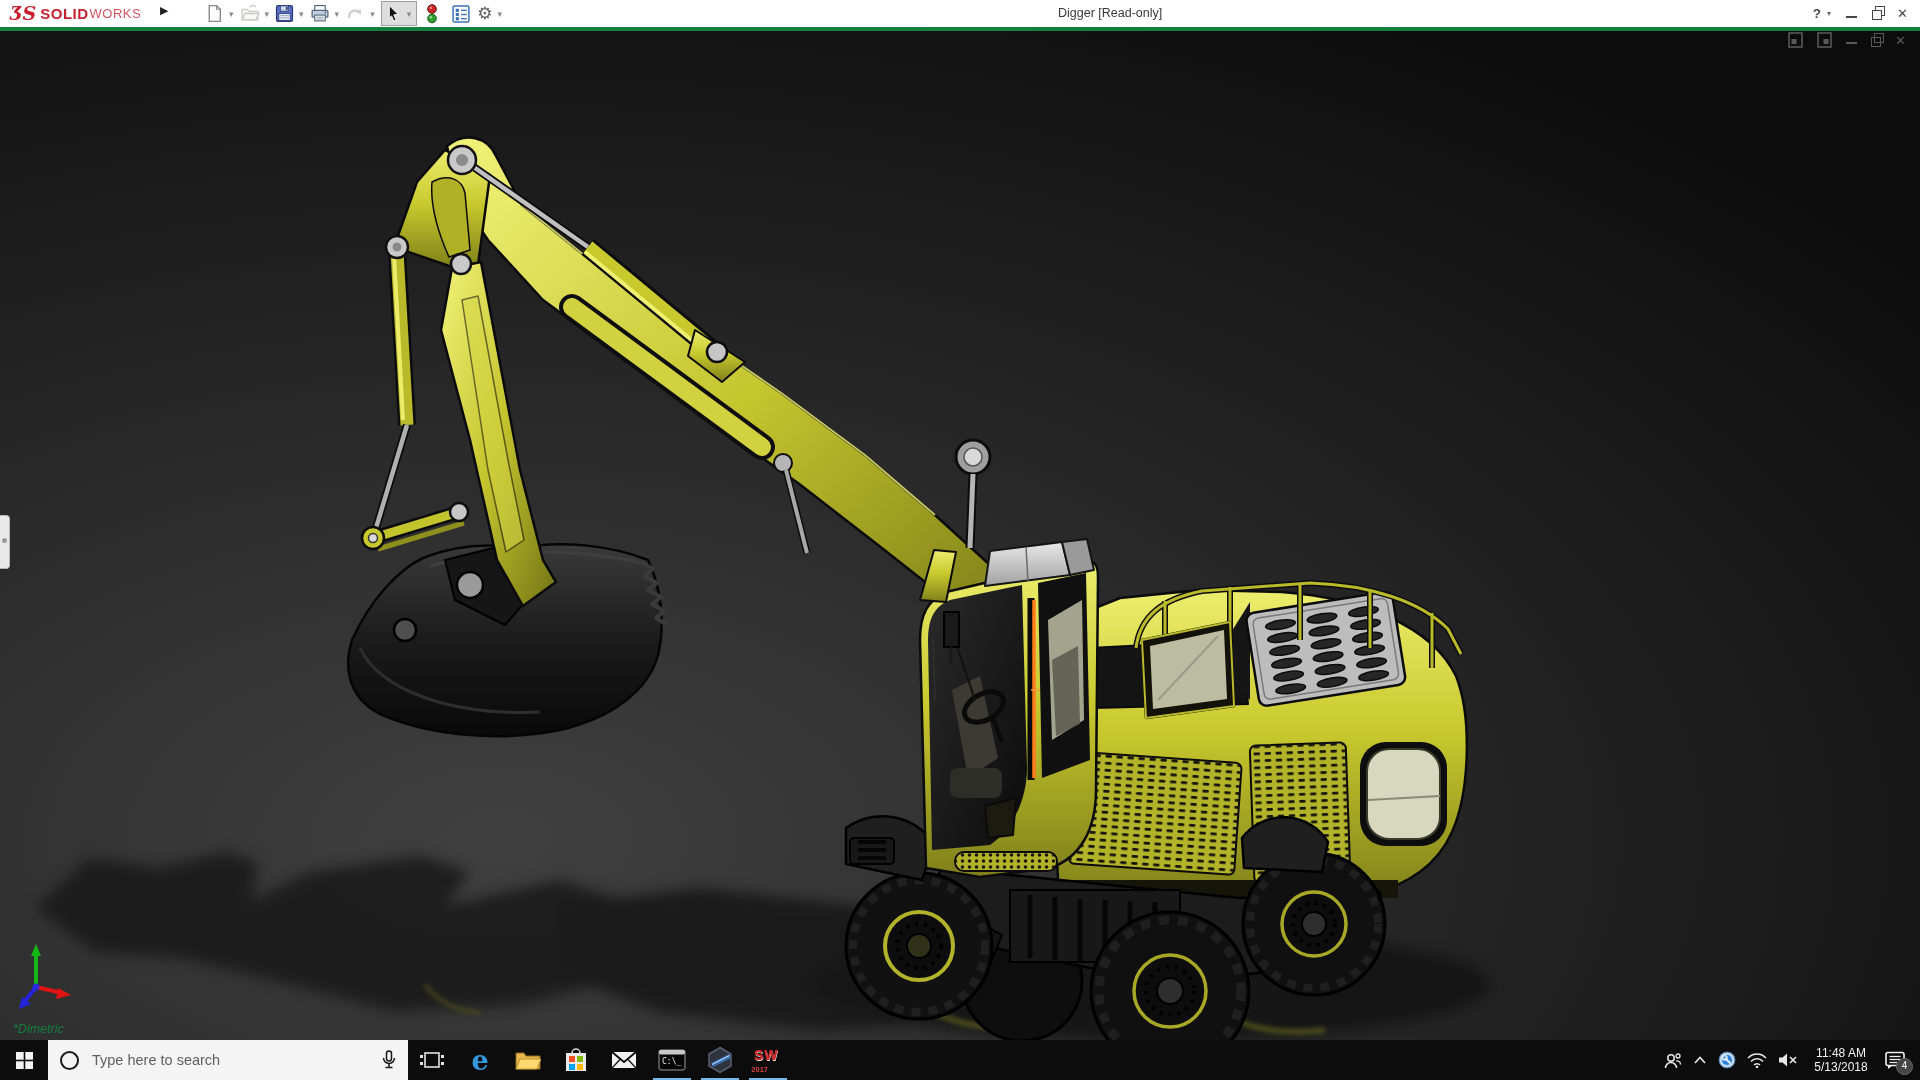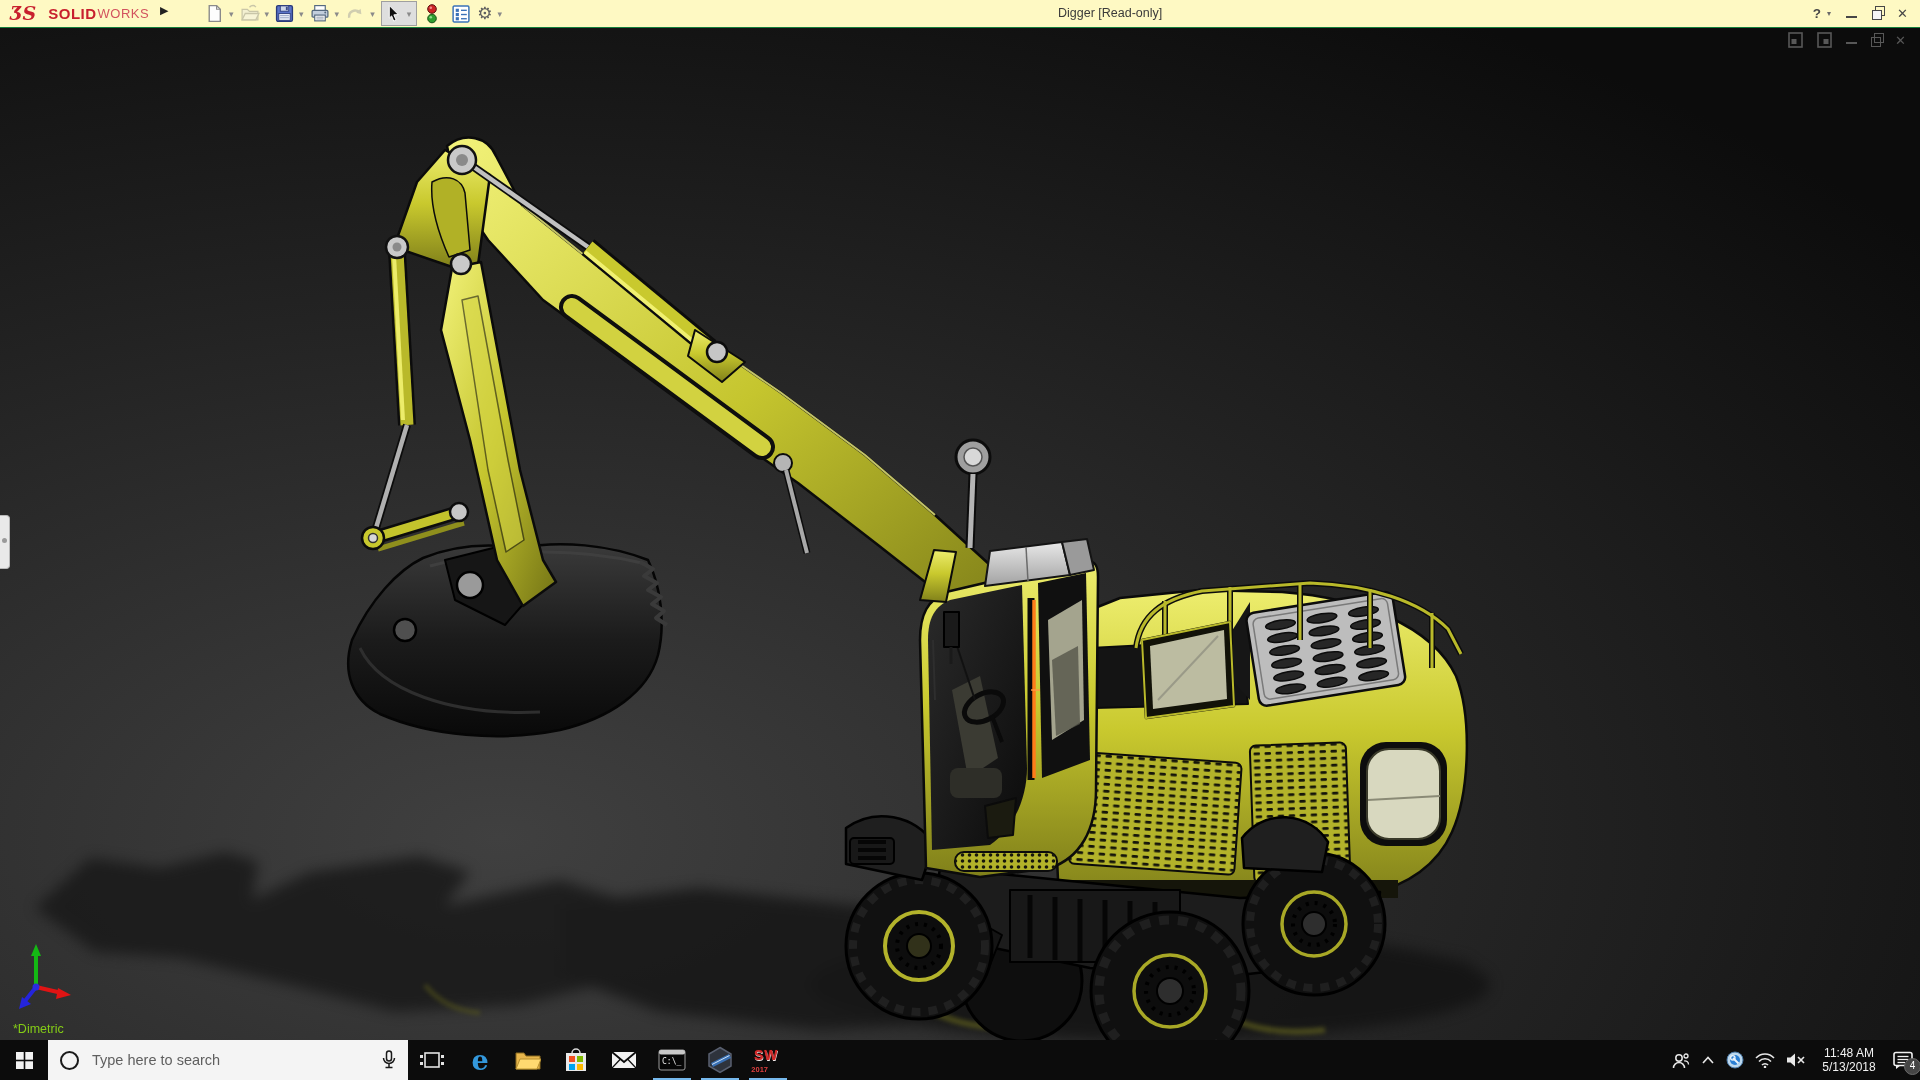--- a/index.html
+++ b/index.html
@@ -1,25 +1,25 @@
 <!DOCTYPE html>
 <html><head>
 <meta charset="utf-8">
 <style>
   html,body{margin:0;padding:0;background:#000;}
   #screen{position:relative;width:1920px;height:1080px;overflow:hidden;
           font-family:"Liberation Sans",sans-serif;background:#000;-webkit-font-smoothing:antialiased;}
 
   
-  .titlebar{position:absolute;left:0;top:0;width:1920px;height:27px;background:#fef9c3;
-            border-bottom:1px solid #15803d;z-index:30;}
+  .titlebar{position:absolute;left:0;top:0;width:1920px;height:27px;background:#ffffff;
+            border-bottom:4px solid #15803d;z-index:30;}
   .brand{position:absolute;left:10px;top:0;height:27px;display:flex;align-items:center;gap:4px;}
   .brand .mark{font-family:"DejaVu Serif",serif;font-style:italic;font-weight:bold;
                font-size:19px;color:#c8202e;line-height:27px;}
-  .brand .bold{font-size:15px;font-weight:bold;color:#c8202e;letter-spacing:.5px;margin-left:8px;}
+  .brand .bold{font-size:15px;font-weight:bold;color:#c8202e;letter-spacing:.5px;}
   .brand .light{font-size:13px;font-weight:normal;color:#d2525e;letter-spacing:.5px;margin-left:-3px;text-align:right;}
   .menu-expand{position:absolute;left:160px;top:4px;color:#222;font-size:11px;cursor:pointer;}
   .tb-tools{position:absolute;left:205px;top:1px;height:25px;display:flex;align-items:center;}
   .tool{height:24px;display:flex;align-items:center;margin-right:2px;}
   .tool svg{display:block;}
   .tool.disabled{opacity:.45;filter:grayscale(.9);}
   .dd{font-size:9px;color:#8a8a8a;margin:1px 6px 0 3px;}
   .sel-box{display:flex;align-items:center;background:#dedede;border:1px solid #9f9f9f;height:23px;
            padding:0 2px;margin-right:4px;}
   .sel-box .dd{margin:1px 3px 0 3px;}
@@ -35,40 +35,40 @@
   .close-x{font-size:13px;}
 
   
   .viewport{position:absolute;left:0;top:28px;width:1920px;height:1012px;background:#181818;}
   .viewport svg.scene{position:absolute;left:0;top:0;}
   .mdi-ctrls{position:absolute;top:4px;right:14px;display:flex;align-items:center;gap:14px;color:#585858;z-index:5;}
   .mdi-ctrls .min-bar{background:#585858;}
   .mdi-ctrls .restore-sq{border-color:#585858;background:transparent;}
   .mdi-ctrls .restore-sq::before{border-color:#585858;}
   .mdi-doc{display:block;}
-  .orient-label{position:absolute;left:13px;top:994px;font-size:12.5px;color:#84cc16;z-index:4;}
+  .orient-label{position:absolute;left:13px;top:994px;font-size:12.5px;color:#15803d;z-index:4;font-style:italic;}
   .fm-tab{position:absolute;left:0;top:487px;width:9px;height:52px;background:#e9e9e9;
           border:1px solid #b8b8b8;border-left:none;border-radius:0 4px 4px 0;z-index:6;}
   .fm-tab .dot{position:absolute;left:1.5px;top:22px;width:5px;height:5px;border-radius:50%;background:#9a9a9a;}
 
   
   .taskbar{position:absolute;left:0;top:1040px;width:1920px;height:40px;background:#0c0c0c;
            display:flex;align-items:stretch;z-index:40;}
   .tb-btn{width:48px;display:flex;align-items:center;justify-content:center;position:relative;flex:0 0 auto;}
   .search{width:336px;flex:0 0 auto;background:#f4f4f4;display:flex;align-items:center;padding:17px 12px;gap:11px;}
   .search .ring{width:15px;height:15px;border:2.6px solid #1a1a1a;border-radius:50%;flex:0 0 auto;}
   .search input{border:none;outline:none;background:transparent;font-size:14.5px;color:#333;flex:1;
                 font-family:"Liberation Sans",sans-serif;}
   .search input::placeholder{color:#5f5f5f;opacity:1;}
   .underline{position:absolute;bottom:0;left:5px;right:5px;height:2.5px;background:#76b9ed;}
   .sw-tile{position:relative;width:32px;height:30px;}
   .sw-tile .sw{position:absolute;left:2px;top:2px;font-size:14px;font-weight:bold;color:#d42a2a;
                text-shadow:0 0 1px #7a0d0d, 0.5px 0.5px 0 #fff;letter-spacing:1px;}
   .sw-tile .yr{position:absolute;right:16px;bottom:1px;font-size:7.5px;font-weight:bold;color:#e04040;}
-  .tray{margin-left:auto;display:flex;align-items:center;gap:11px;color:#f0f0f0;}
+  .tray{margin-left:auto;display:flex;align-items:center;gap:11px;padding-right:8px;color:#f0f0f0;}
   .tray-ic{display:flex;align-items:center;justify-content:center;position:relative;}
   .clock{font-size:12px;line-height:14.5px;text-align:center;width:64px;color:#f2f2f2;}
   .badge{position:absolute;right:-7px;bottom:-5px;width:15px;height:15px;border-radius:50%;
          background:#454545;border:1px solid #6a6a6a;color:#fff;font-size:10px;line-height:14px;text-align:center;}
 </style>
 </head>
 <body>
 
 <div id="screen">
 

